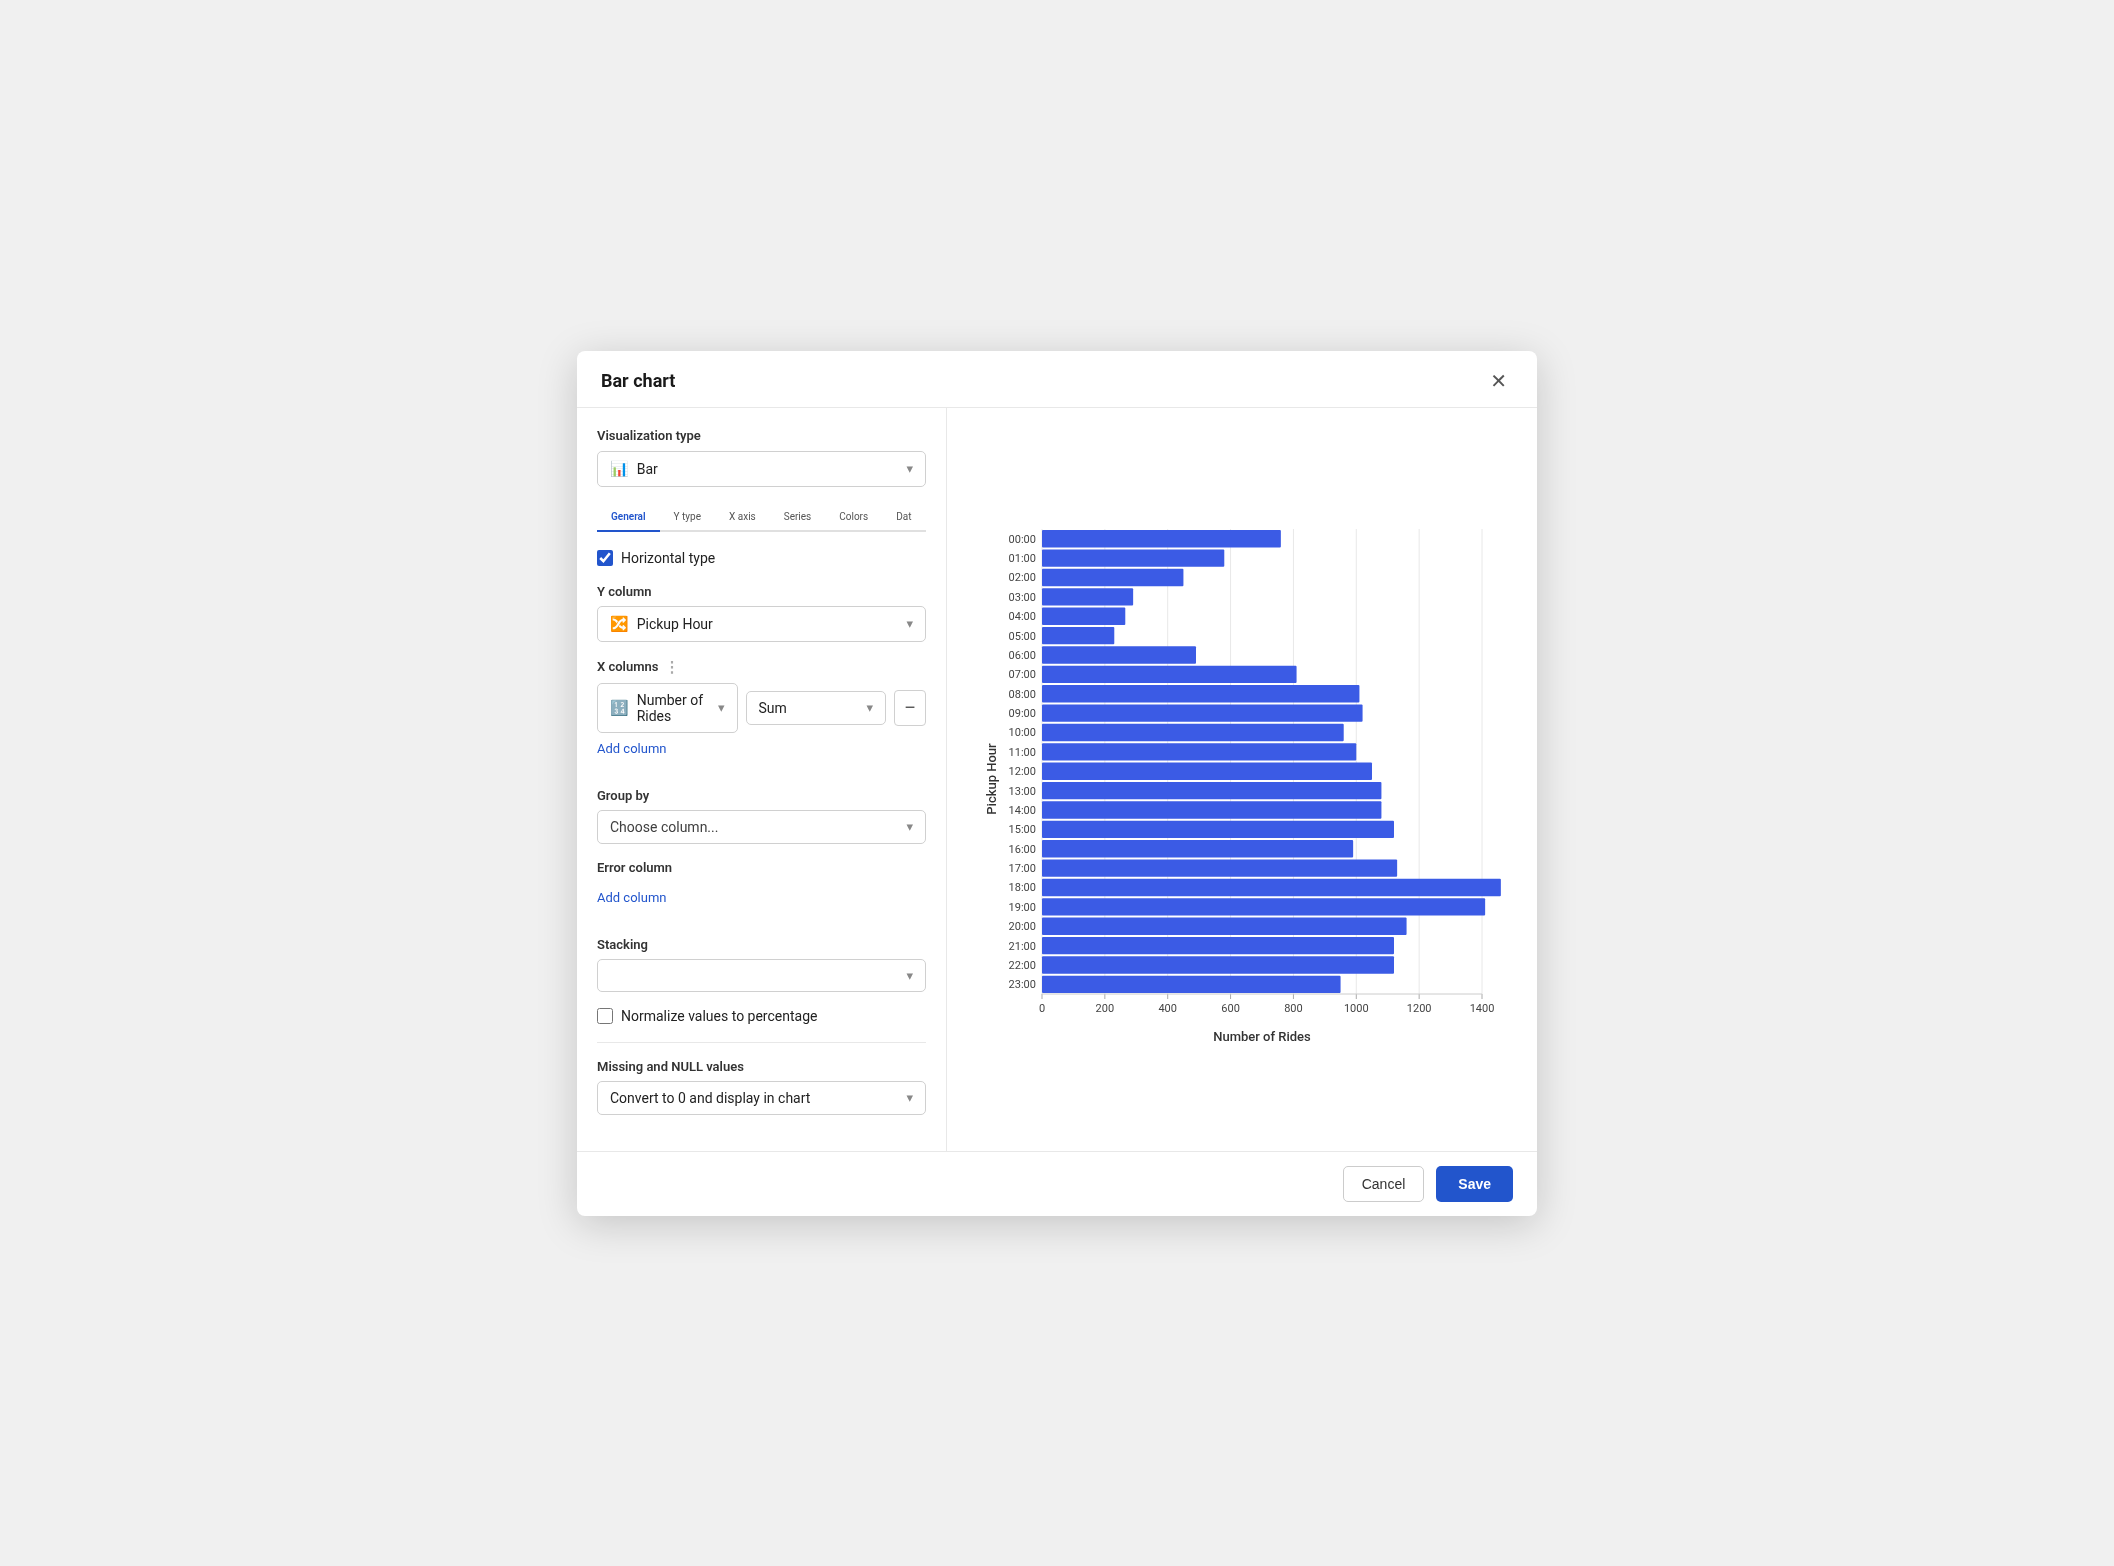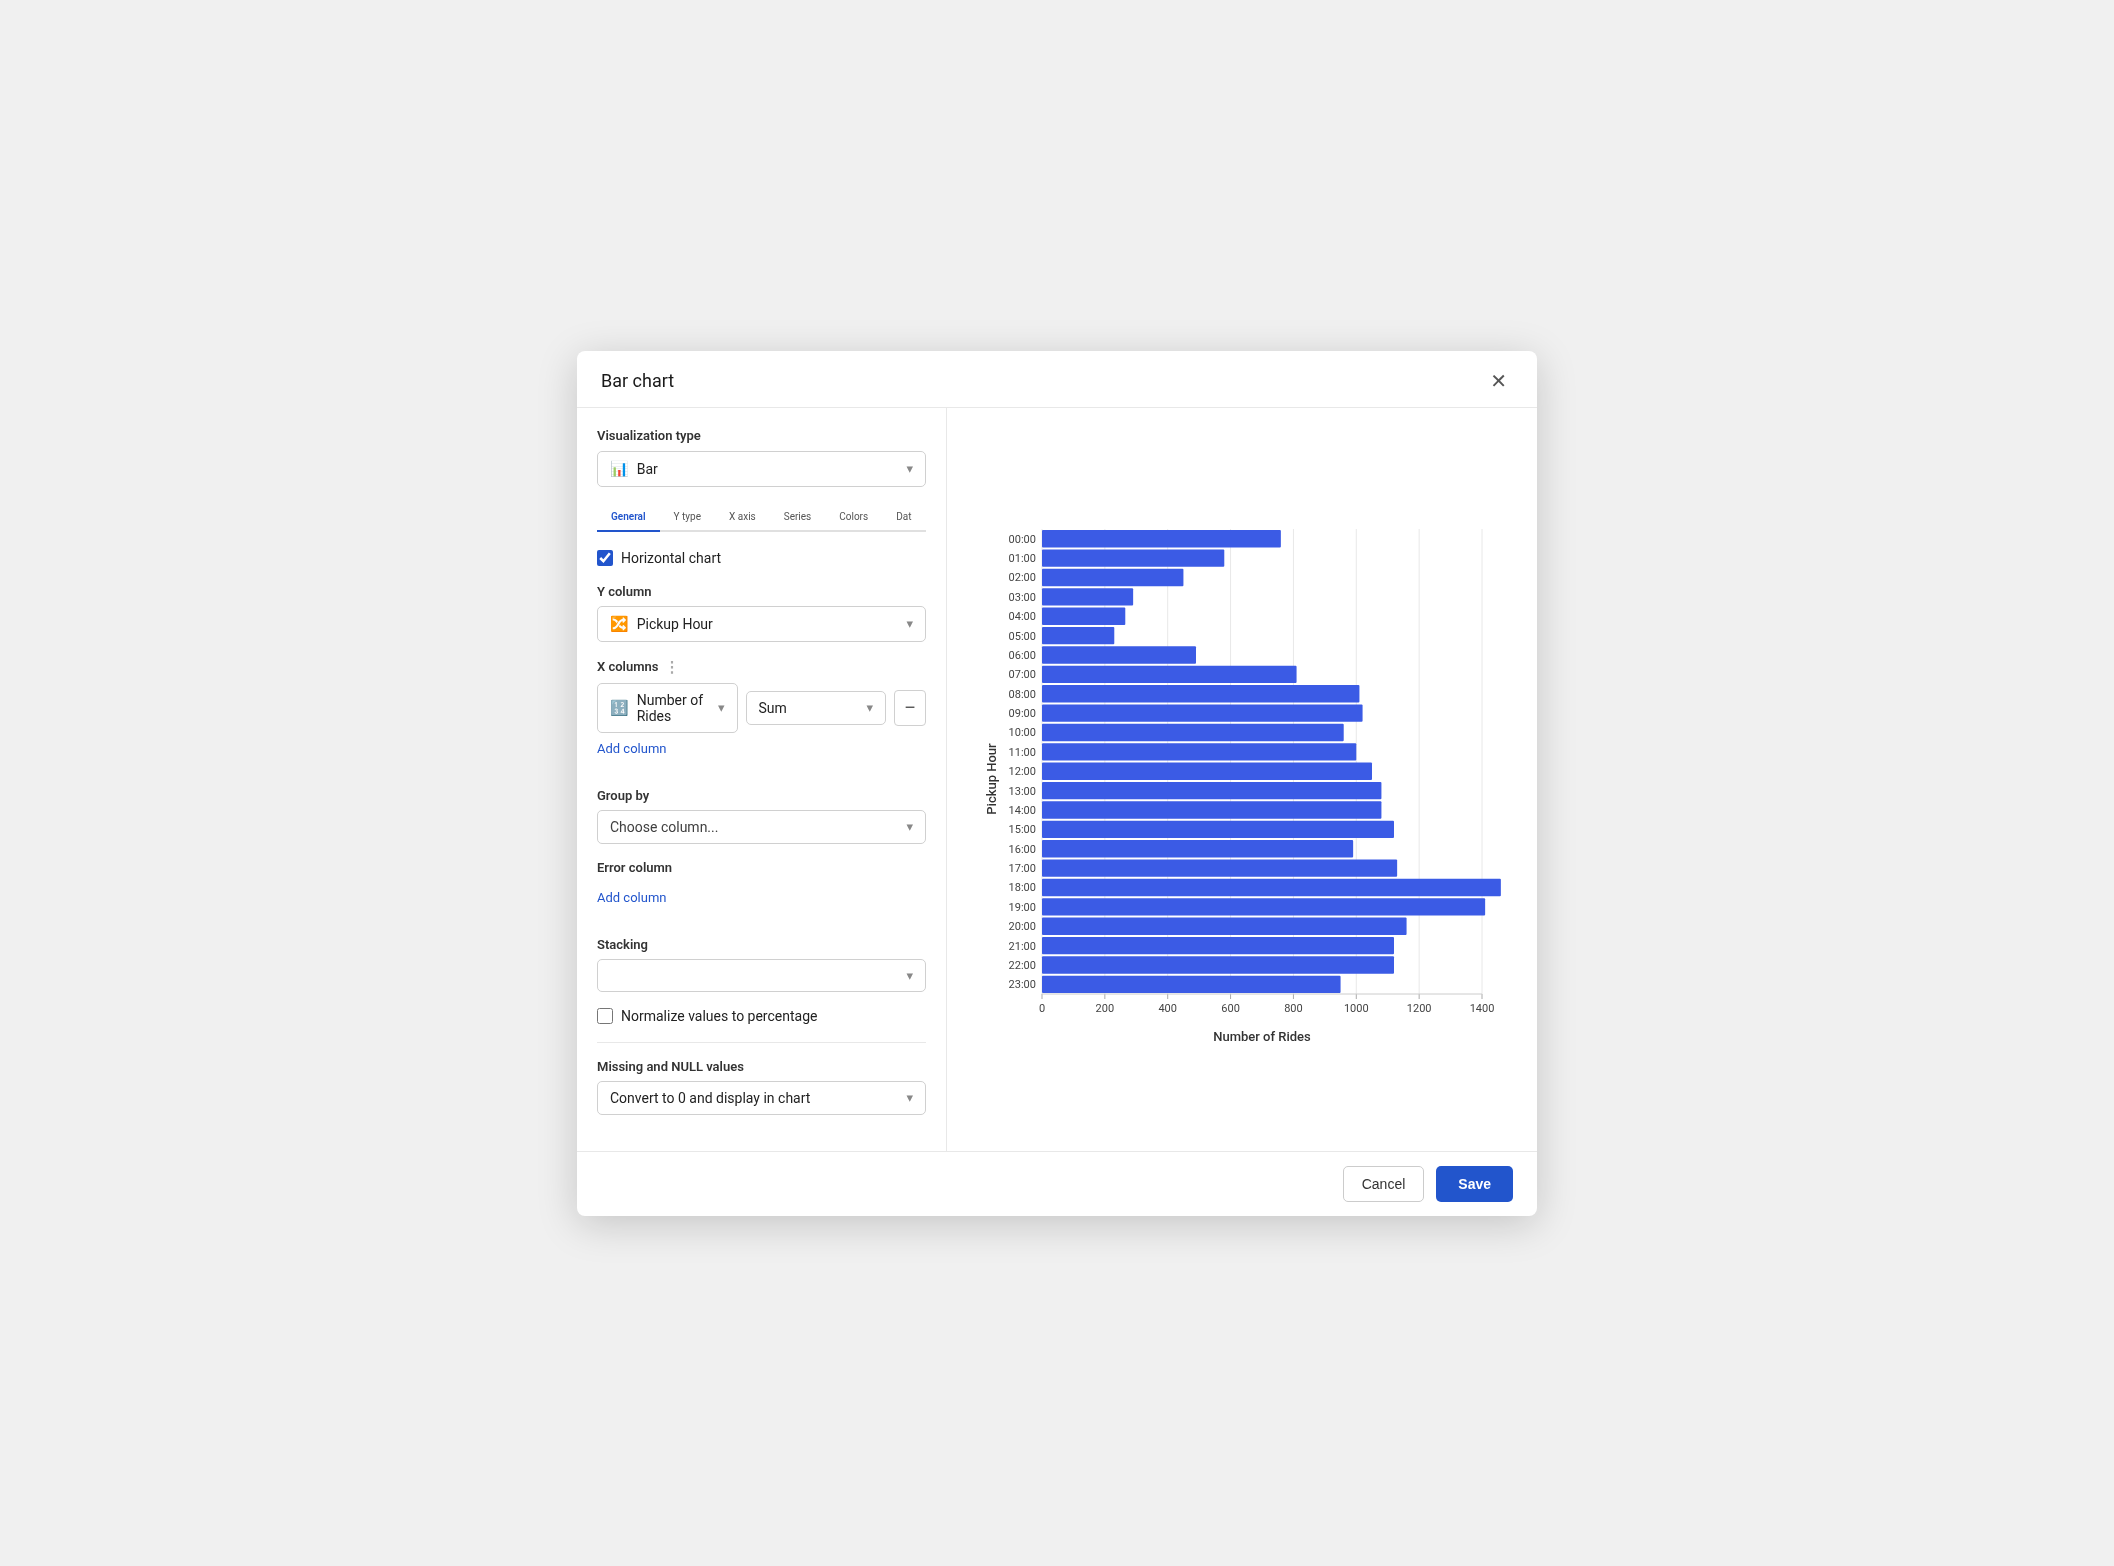--- a/index.html
+++ b/index.html
@@ -23,21 +23,21 @@
     }
     .modal-header {
       display: flex;
       align-items: center;
       justify-content: space-between;
       padding: 18px 24px 14px 24px;
       border-bottom: 1px solid #e8e8e8;
     }
     .modal-title {
       font-size: 18px;
-      font-weight: 400;
+      font-weight: 700;
       color: #1a1a1a;
     }
     .close-btn {
       background: none;
       border: none;
       cursor: pointer;
       color: #555;
       font-size: 20px;
       line-height: 1;
       padding: 2px 6px;
@@ -251,21 +251,21 @@
         <div class="tab">Y type</div>
         <div class="tab">X axis</div>
         <div class="tab">Series</div>
         <div class="tab">Colors</div>
         <div class="tab">Dat</div>
 
       </div>
 
       <div class="checkbox-row">
         <input type="checkbox" id="horiz" checked="" style="">
-        <label for="horiz">Horizontal chart</label>
+        <label for="horiz">Horizontal type</label>
       </div>
 
       <div class="field-group">
         <div class="field-label">Y column</div>
         <div class="select-box">
           <span class="select-icon">🔀</span>
           <span>Pickup Hour</span>
           <span class="chevron">▾</span>
         </div>
       </div>

